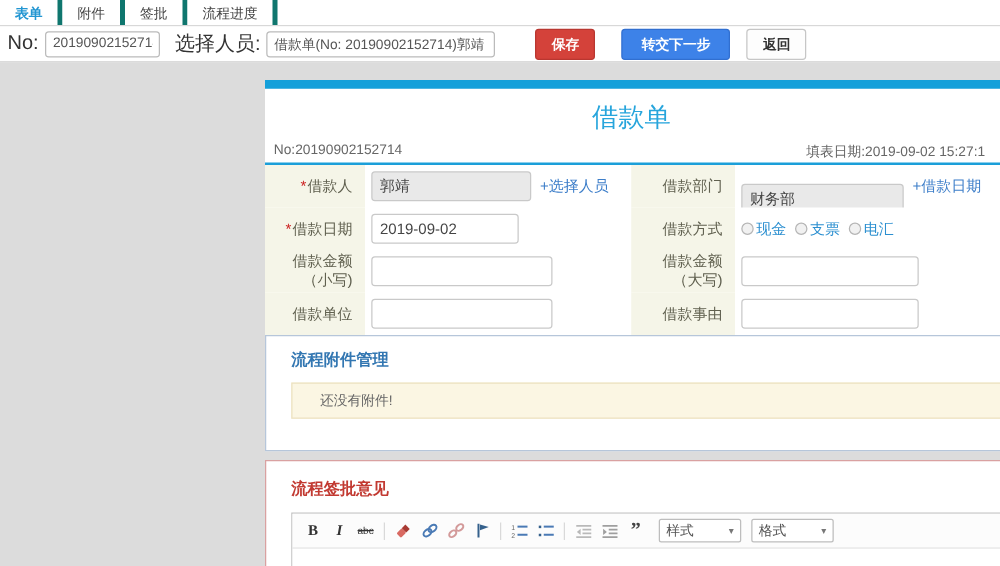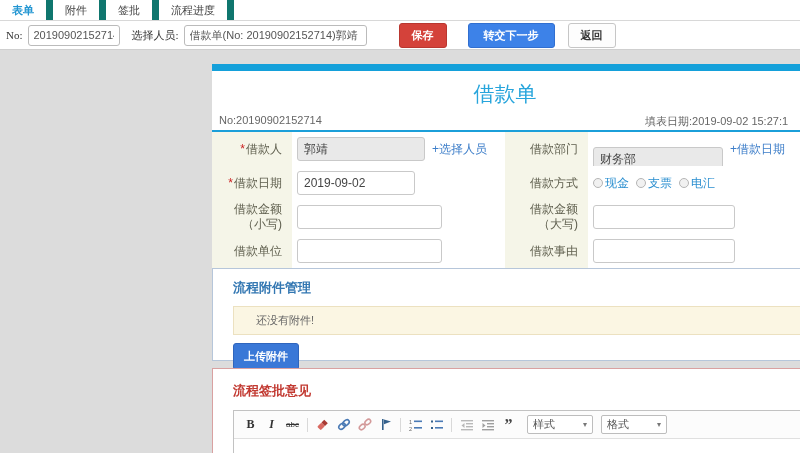--- a/index.html
+++ b/index.html
@@ -3,28 +3,28 @@
 <meta charset="utf-8">
 <style>
   * { margin:0; padding:0; box-sizing:border-box; }
   html,body { width:800px; height:453px; overflow:hidden; }
   body { font-family:"Liberation Sans","DejaVu Sans",sans-serif; background:#dcdcdc; }
   .app { position:relative; width:800px; height:453px; overflow:hidden; background:#dcdcdc; }
 
   
   .tabbar { position:absolute; left:0; top:0; width:800px; height:21px; background:#fff;
             border-bottom:1px solid #d8d8d8; display:flex; align-items:stretch; }
-  .tab { font-size:11px; color:#444; padding:4px 12px; border-right:7px solid #0f766e;
+  .tab { font-size:11px; color:#444; padding:4px 12px; border-right:4px solid #0f766e;
          display:flex; align-items:center; cursor:pointer; background:#fff; }
   .tab.active { color:#2396d2; font-weight:bold; }
 
   
   .toolbar { position:absolute; left:0; top:21px; width:800px; height:29px; background:#fff;
              border-bottom:1px solid #cfcfcf; display:flex; align-items:center; padding:0 6px; }
-  .tb-lbl { font-size:11px; color:#333; margin-right:5px; white-space:nowrap;font-family:Liberation Serif, serif; }
+  .tb-lbl { font-size:16px; color:#333; margin-right:5px; white-space:nowrap; }
   .tb-inp { height:21px; border:1px solid #bbb; border-radius:3px; font-size:11px; color:#555;
             padding:0 5px; font-family:"Liberation Sans",sans-serif; }
   .no-inp { width:92px; }
   .flow-inp { width:183px; margin-right:32px; }
   .tb-lbl.flow { margin-left:12px; }
   .btn { font-size:11px; font-weight:bold; border-radius:3px; border:1px solid transparent;
          padding:4px 12px; cursor:pointer; font-family:"Liberation Sans",sans-serif; }
   .btn-save { background:#d4423a; border-color:#b93730; color:#fff; }
   .btn-next { background:#3d82e8; border-color:#316fd0; color:#fff; margin-left:21px; padding:4px 15px; }
   .btn-back { background:#fdfdfd; border-color:#c6c6c6; color:#333; margin-left:13px; }
@@ -184,21 +184,20 @@
           <input class="f-input w-amt2" style="">
         </div>
 
       </div>
       <div class="blue-bar-bottom"></div>
     </div>
 
     <div class="panel attach-panel">
       <div class="sec-title blue">流程附件管理</div>
       <div class="alert">还没有附件!</div>
-      <button class="btn-upload">上传附件</button>
     </div>
 
     <div class="panel sign-panel">
       <div class="sec-title red">流程签批意见</div>
       <div class="editor">
         <div class="ed-toolbar">
           <span class="ed-btn">
               <span class="b">B</span>
             </span>
           <span class="ed-btn">

